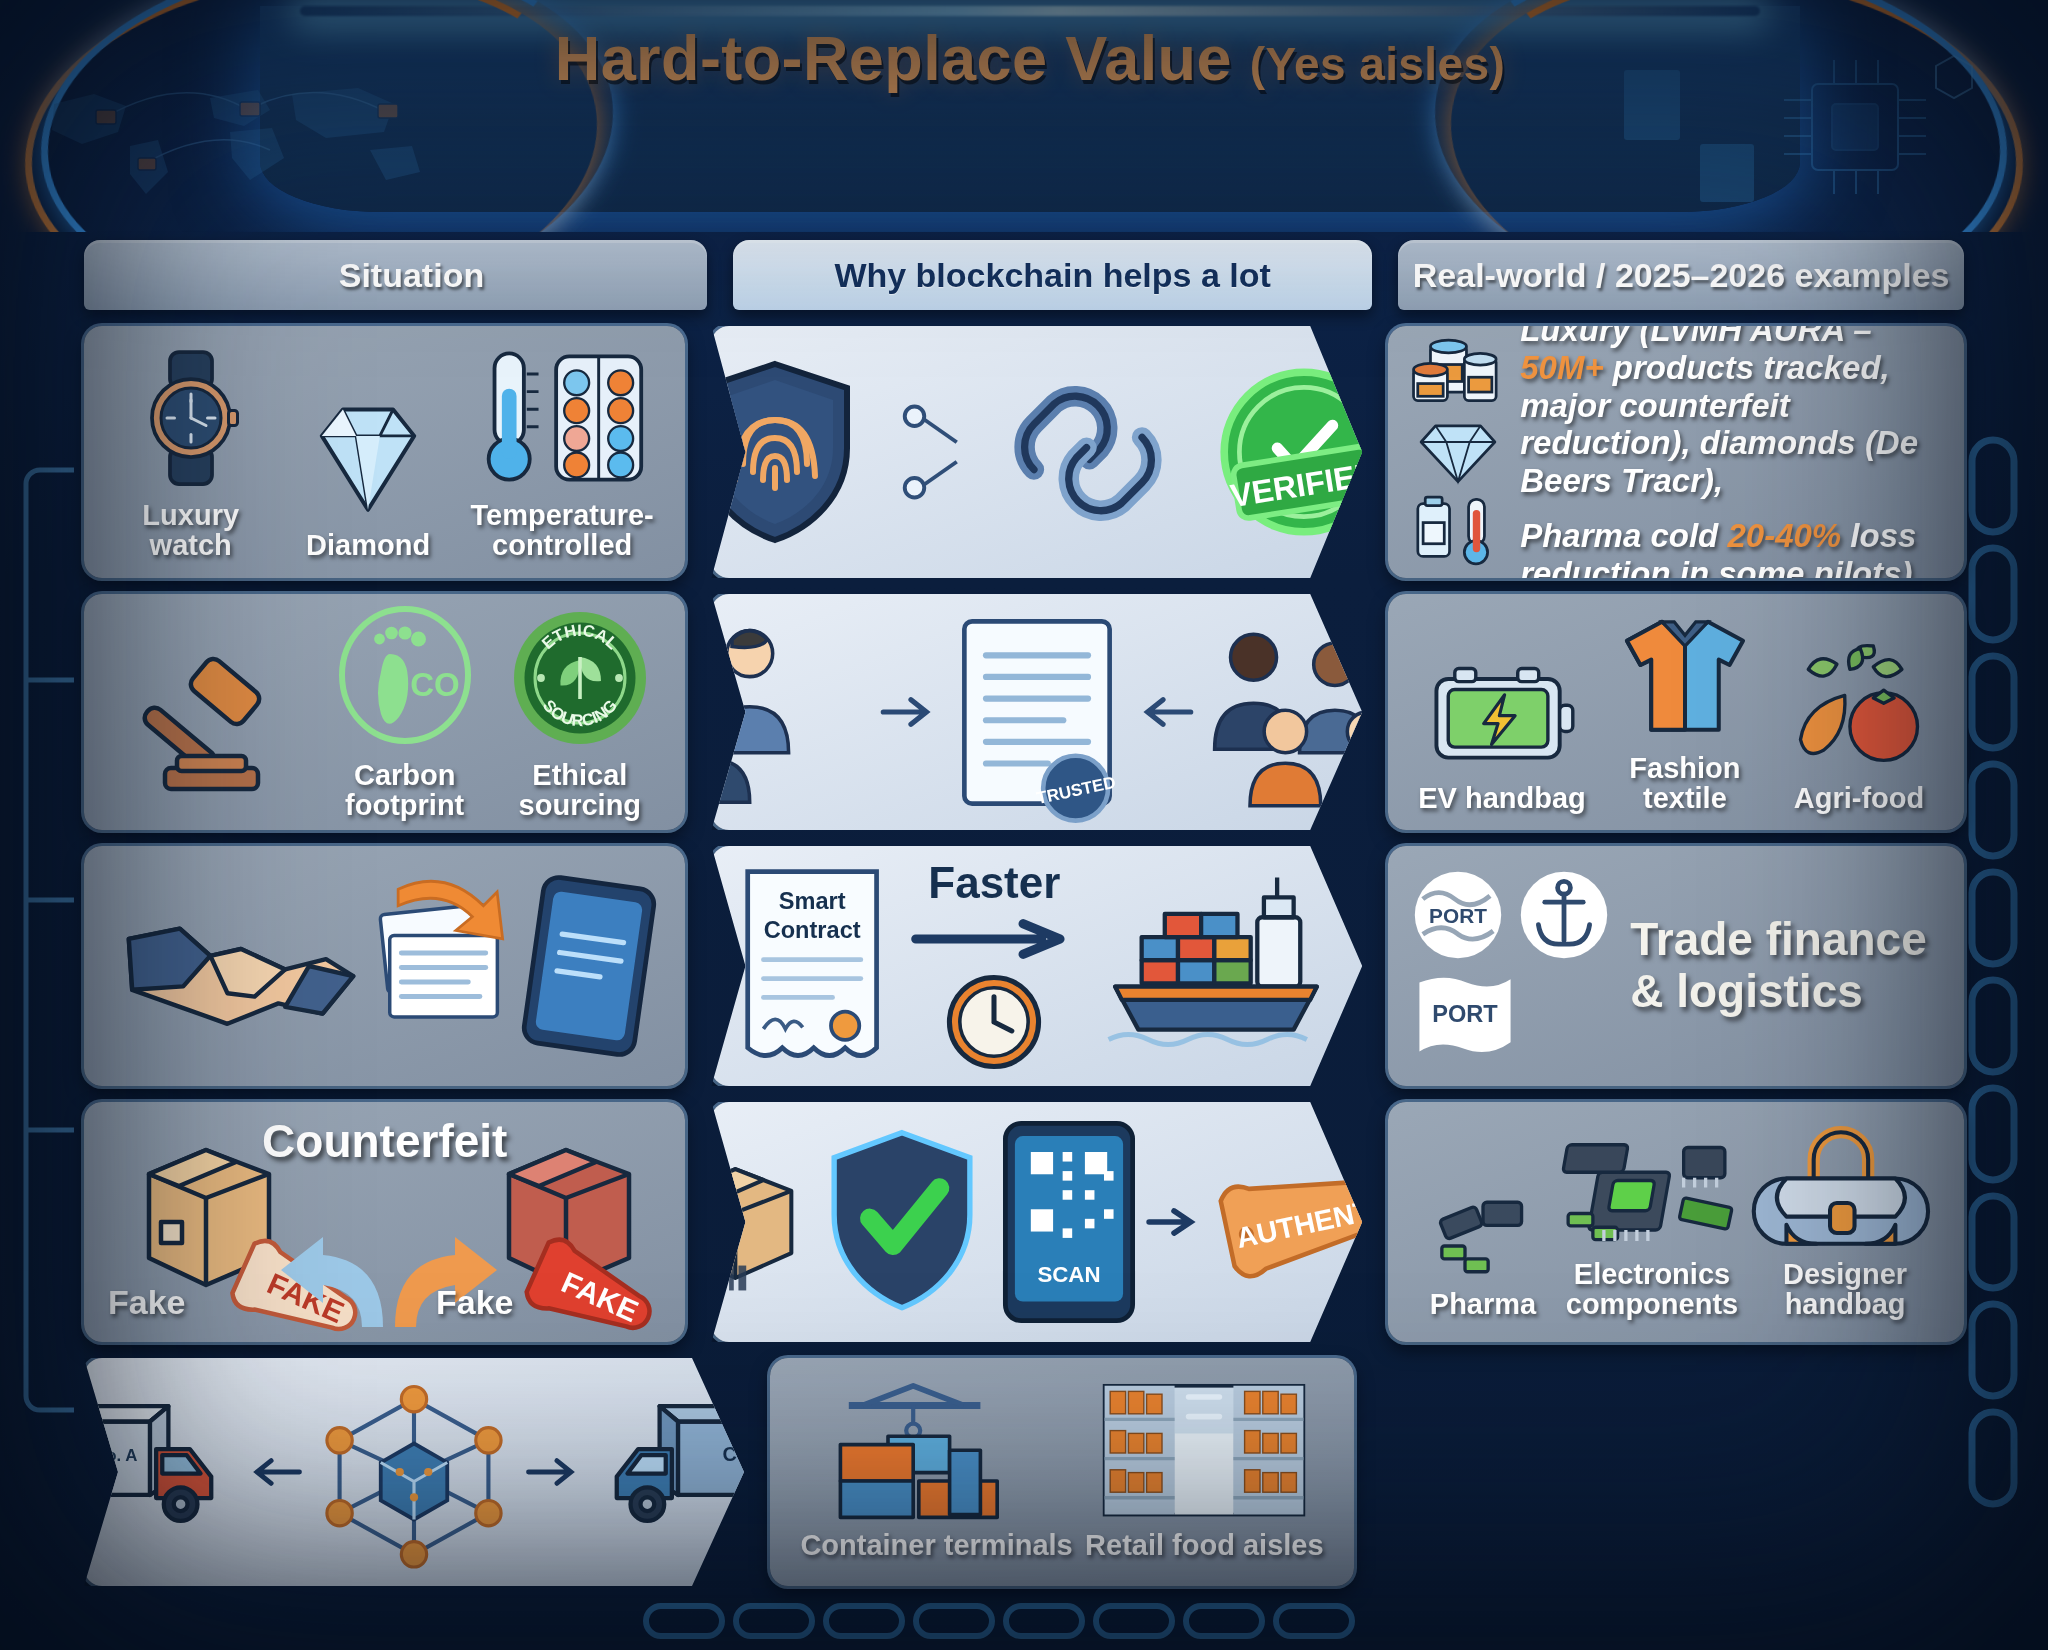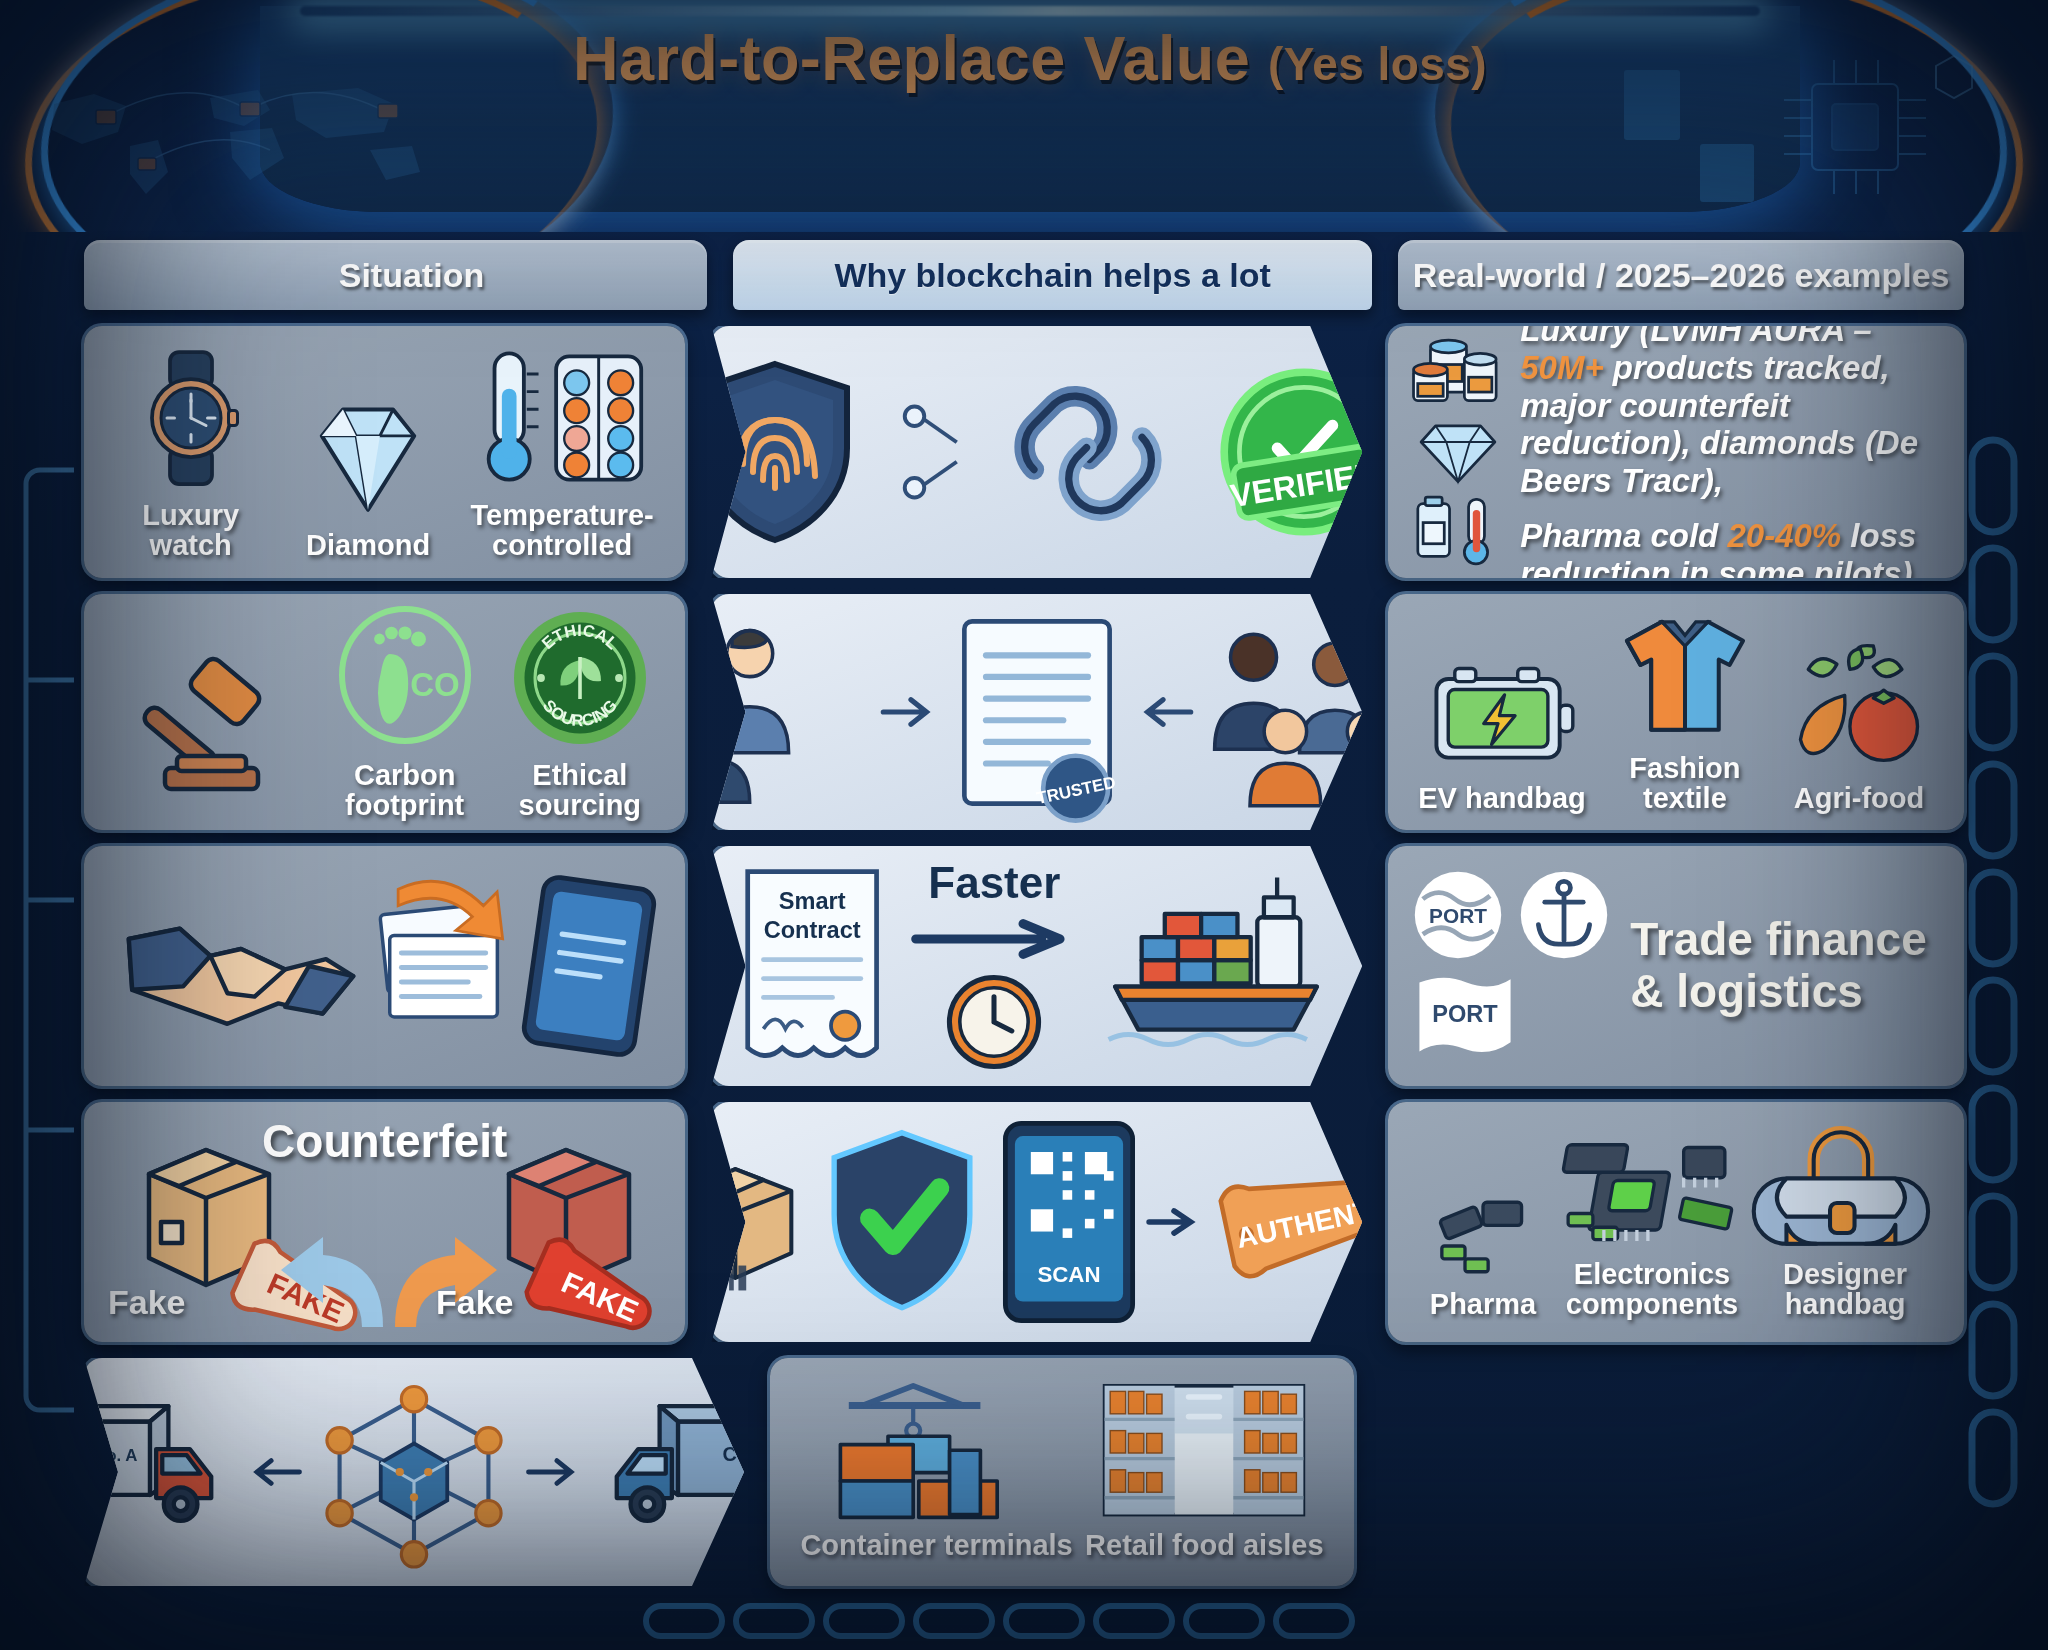--- a/index.html
+++ b/index.html
@@ -160,21 +160,21 @@
         <rect x="102" y="140" width="42" height="7"></rect>
       </g>
       <g fill="none" stroke="#69c0ff" stroke-width="2" opacity=".9">
         <path d="M350 16 l18 10 v22 l-18 10 -18 -10 V26 z"></path>
       </g>
     </svg>
 
     <div class="title">
       <div>
         <span>Hard-to-Replace Value</span>
-        <span class="sub">(Yes loss)</span>
+        <span class="sub">(Yes aisles)</span>
       </div>
     </div>
   </div>
 
   <svg class="leftrail" viewBox="0 0 70 1020">
     <g fill="none" stroke="#5aa9e6" stroke-width="5" opacity=".85">
       <path d="M56 40 H22 a14 14 0 0 0 -14 14 V966 a14 14 0 0 0 14 14 H56"></path>
       <path d="M8 250 H56 M8 470 H56 M8 700 H56"></path>
     </g>
   </svg>

